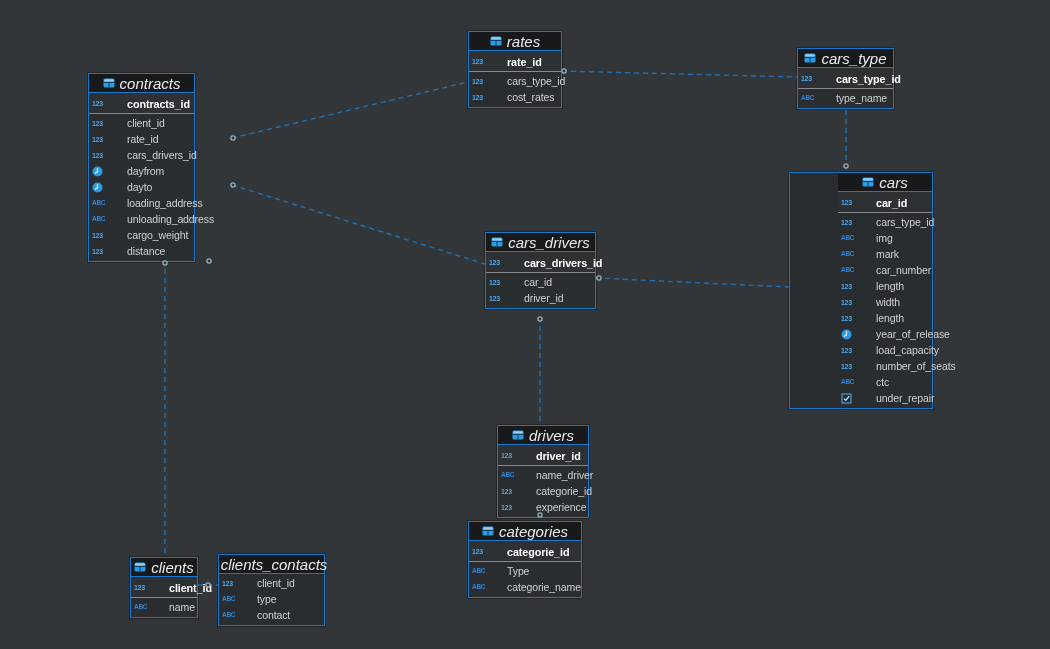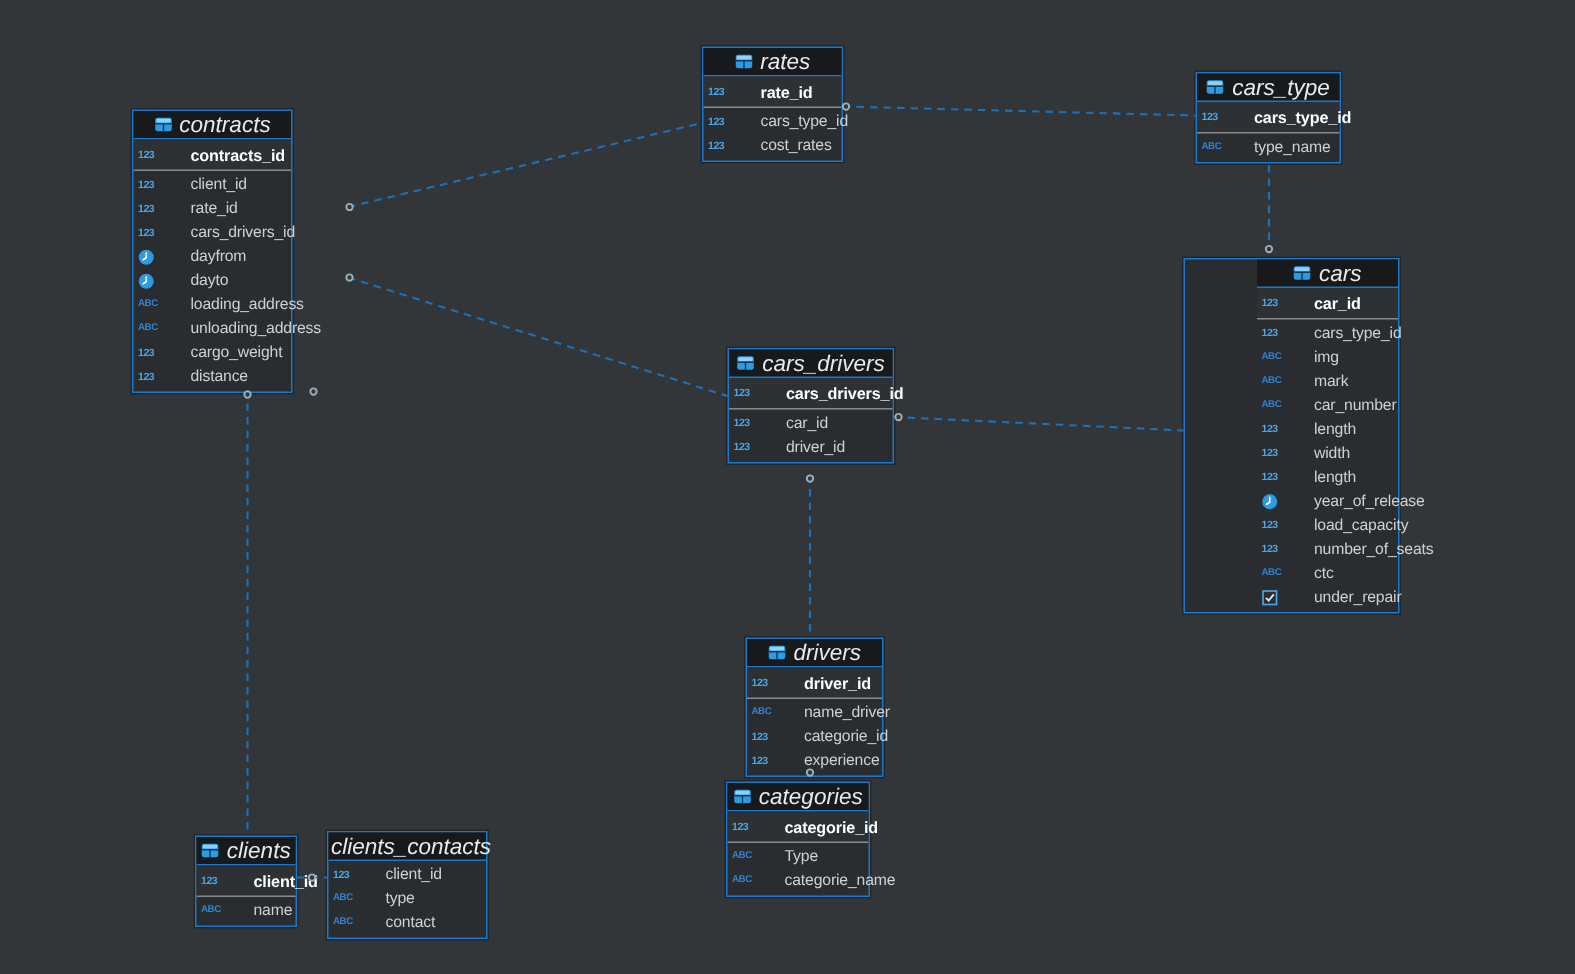--- a/index.html
+++ b/index.html
@@ -398,21 +398,21 @@
           <span class="flabel">categorie_id</span>
         </div>
         <div class="row">
           <span class="iconwrap">
             <span class="ticon num">123</span>
           </span>
           <span class="flabel">experience</span>
         </div>
       </div>
     </div>
-    <div class="table" style="left: 484px; top: 521px; width: 96px;">
+    <div class="table" style="left: 468px; top: 521px; width: 114px;">
       <div class="t-header">
         <svg width="12" height="10" viewBox="0 0 12 10">
           <rect x="0.5" y="0.5" width="11" height="9" rx="1.5" fill="#2d9be2"></rect>
           <rect x="1.2" y="1.2" width="9.6" height="2.4" rx="0.8" fill="#8fd0f4"></rect>
           <line x1="0.5" y1="4.5" x2="11.5" y2="4.5" stroke="#0e3c5f" stroke-width="1"></line>
           <line x1="6" y1="4.5" x2="6" y2="9.5" stroke="#0e3c5f" stroke-width="1"></line>
         </svg>
         <span class="t-title">categories</span>
       </div>
       <div class="pk-section">

